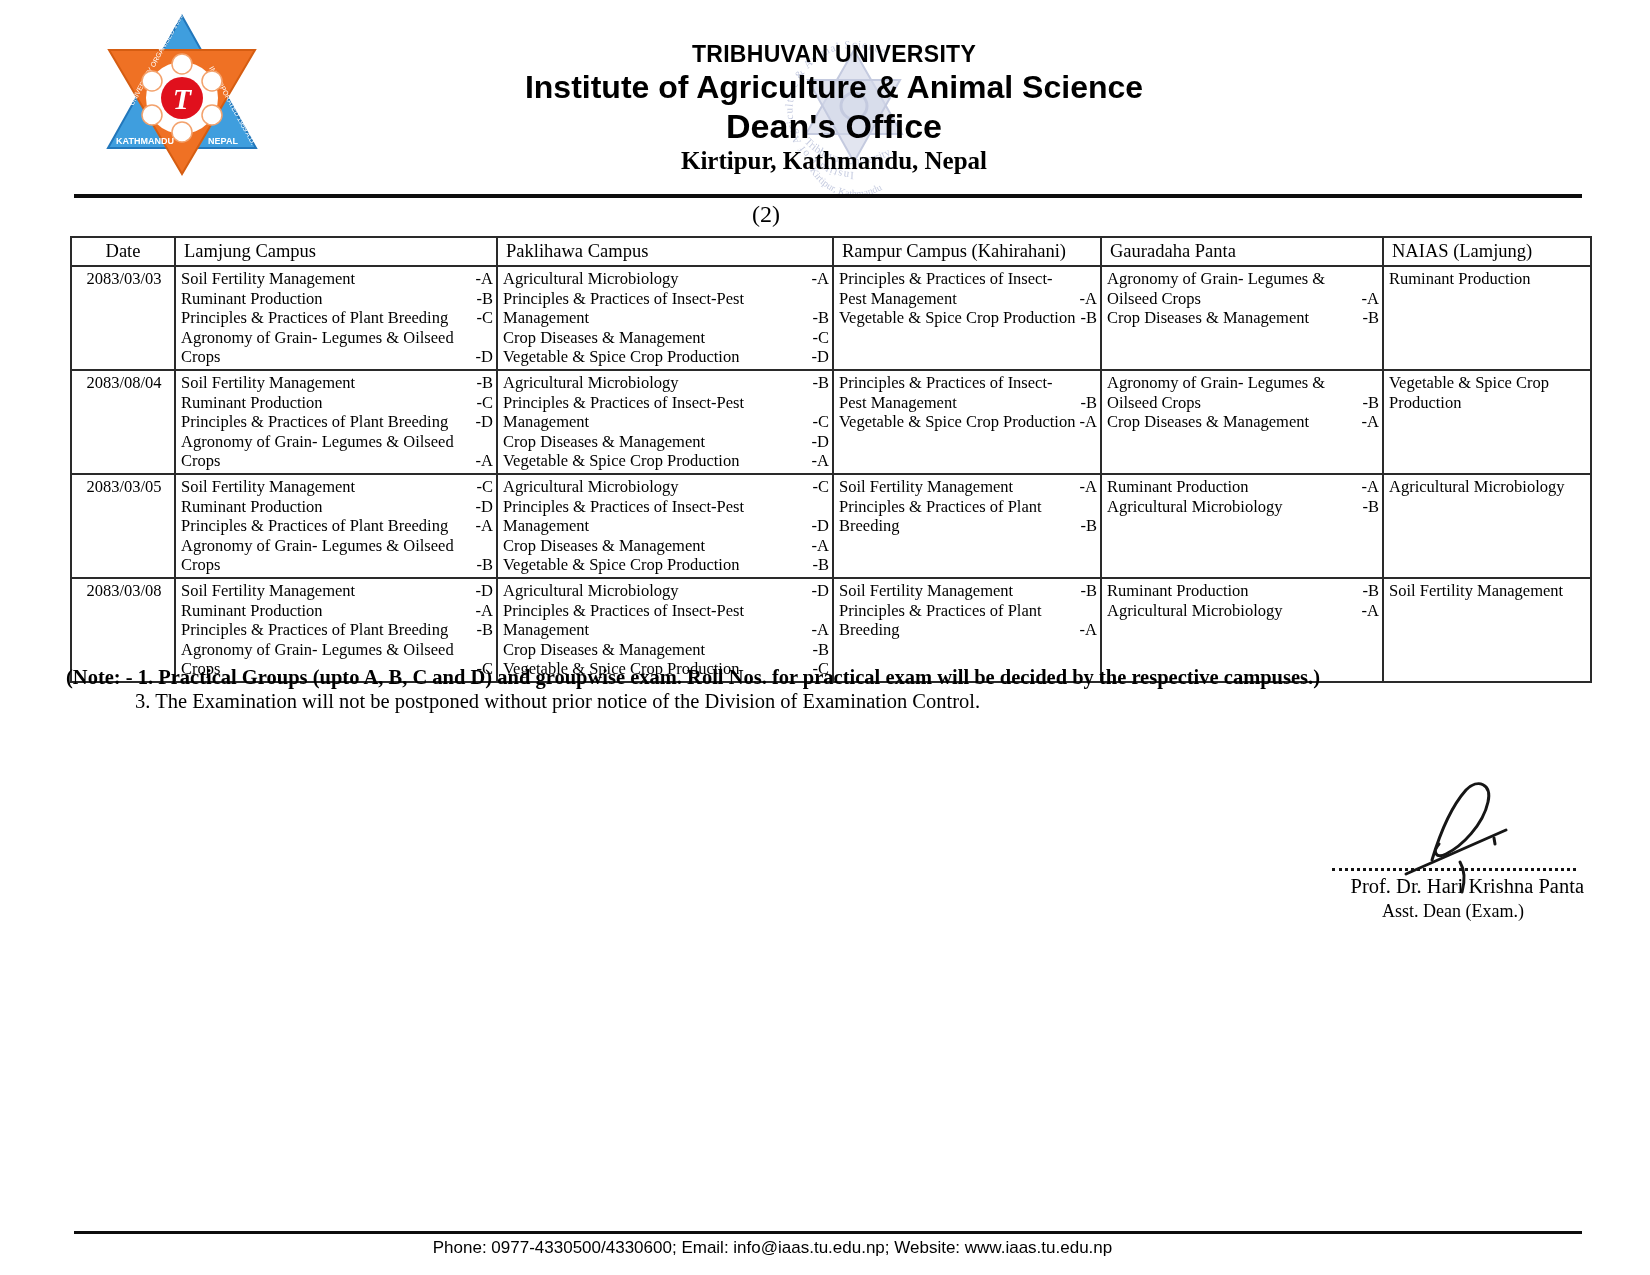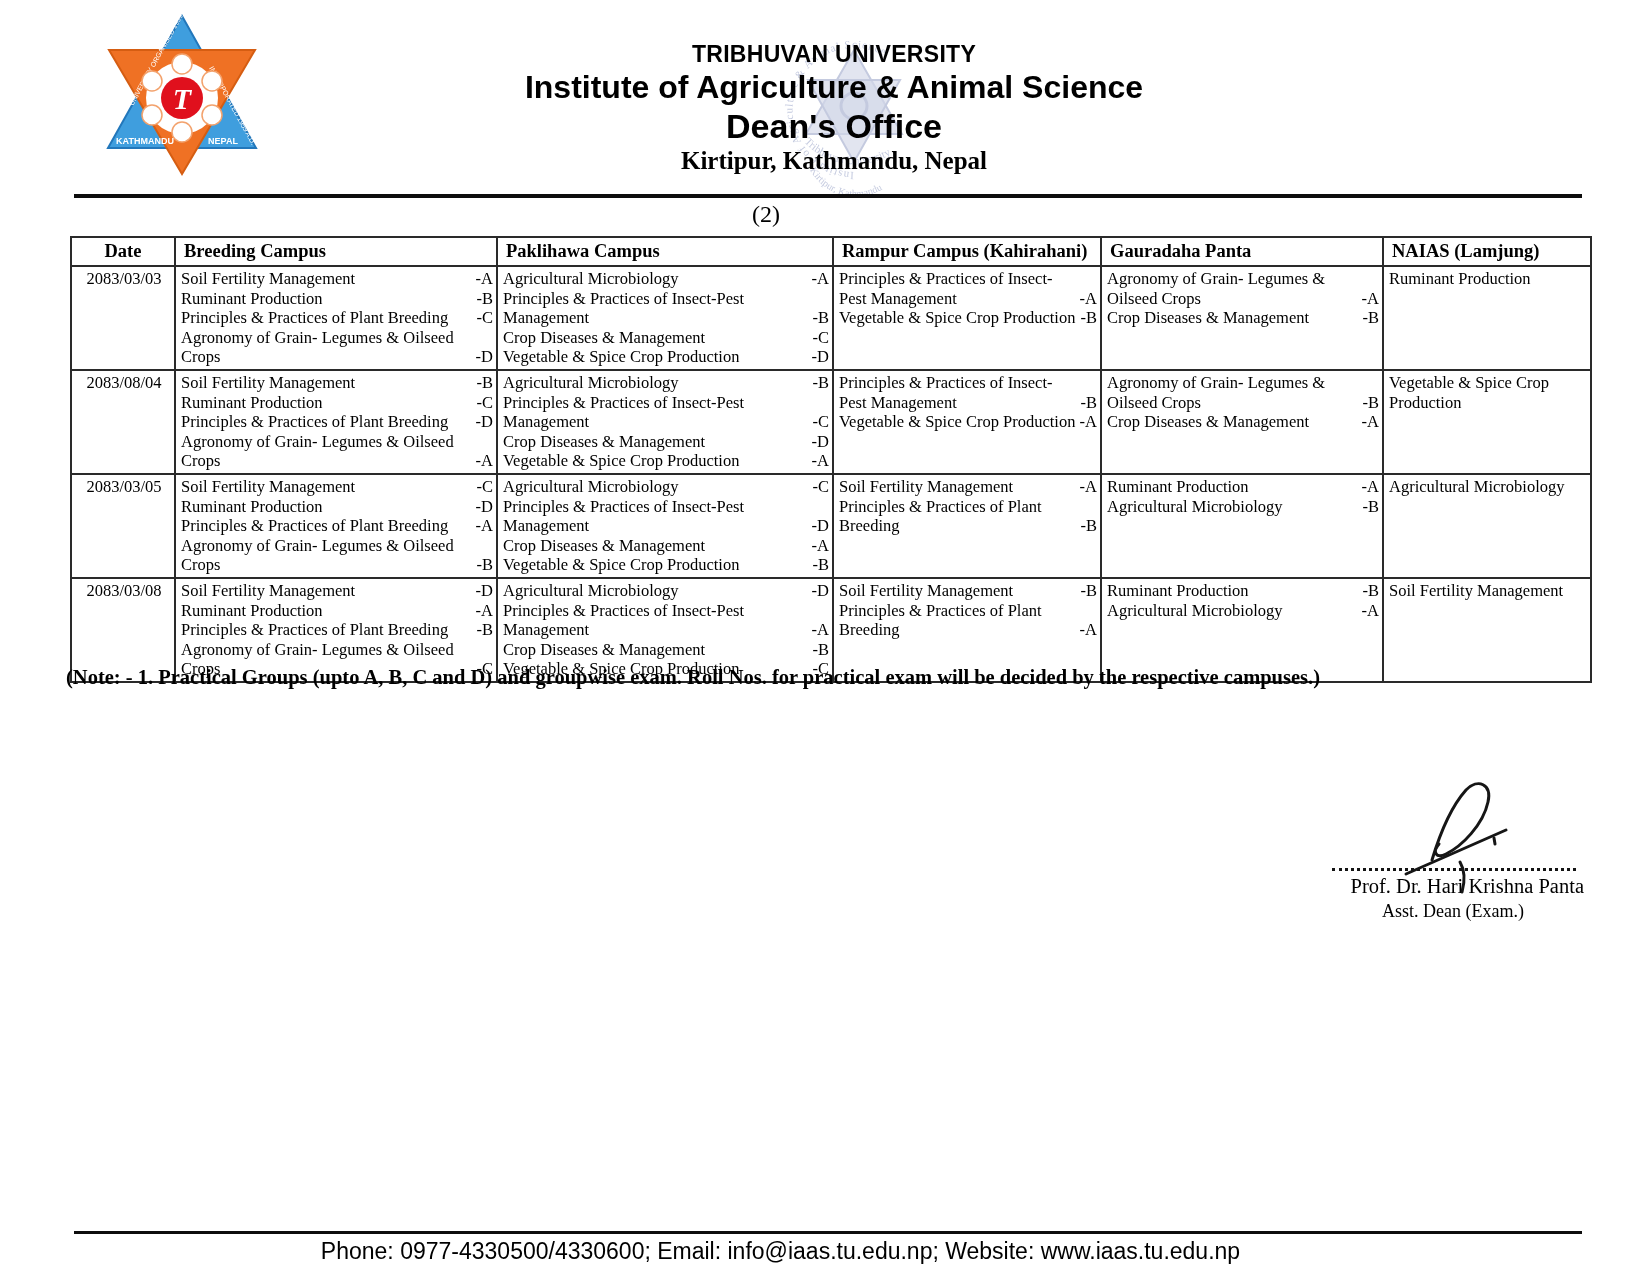--- a/index.html
+++ b/index.html
@@ -18,21 +18,21 @@
   .h-addr{font-family:"Liberation Serif",serif; font-weight:bold; font-size:25px; line-height:30px;}
   .rule-top{position:absolute; left:74px; top:194px; width:1508px; height:4px; background:#0d0d0d;}
   .page-num{position:absolute; top:201px; left:0; width:1532px; text-align:center; font-size:24px;}
   
   table.sched{
     position:absolute; left:70px; top:236px; width:1520px;
     border-collapse:collapse; table-layout:fixed;
   }
   table.sched th, table.sched td{border:2px solid #2a2a2a;}
   table.sched th{
-    font-size:18.5px; font-weight:bold; text-align:left;
+    font-size:18.5px; font-weight:normal; text-align:left;
     padding:2px 4px 2px 8px; height:23px; white-space:nowrap; overflow:hidden;
   }
   table.sched th.cen{text-align:center; padding-left:4px;}
   table.sched td{
     font-size:16.5px; line-height:19.6px; vertical-align:top;
     padding:2px 3px 2px 5px;
   }
   td.datec{vertical-align:middle; text-align:center; font-size:17.5px; padding-left:2px;}
   td.mid{vertical-align:middle;}
   .entry{display:flex; justify-content:space-between; align-items:flex-end;}
@@ -46,21 +46,21 @@
   
   .sig{position:absolute; left:1322px; top:780px; width:262px; text-align:center; z-index:2;}
   .sig-scribble{position:absolute; left:76px; top:-2px; width:118px; height:118px;}
   .sig-dots{margin:88px 8px 0 10px; border-bottom:3px dotted #141414; height:0;}
   .sig-name{font-size:20.5px; line-height:25px; margin-top:3px; white-space:nowrap;text-align:right;}
   .sig-title{font-size:18px; line-height:25px;font-family:Liberation Serif, serif;}
   
   .rule-bottom{position:absolute; left:74px; top:1231px; width:1508px; height:3px; background:#0d0d0d;}
   .footer-text{
     position:absolute; top:1238px; left:0; width:1545px; text-align:center;
-    font-family:"Liberation Sans",sans-serif; font-size:23px;padding-left:8px;
+    font-family:"Liberation Sans",sans-serif; font-size:17px;
   }
 </style>
 </head>
 <body>
 
 <div class="page">
 
   <svg class="logo-svg" viewBox="0 0 158 168" aria-hidden="true">
     <polygon points="79,6 153,138 5,138" fill="#3f9ede" stroke="#2277bb" stroke-width="2"></polygon>
     <polygon points="79,164 6,40 152,40" fill="#ef7124" stroke="#d55d12" stroke-width="2"></polygon>
@@ -119,21 +119,21 @@
       <col style="width:104px">
         <col style="width:322px">
         <col style="width:336px">
       <col style="width:268px">
         <col style="width:282px">
         <col style="width:208px">
     </colgroup>
     <thead>
       <tr>
           <th class="cen">Date</th>
-          <th>Breeding Campus</th>
+          <th>Lamjung Campus</th>
           <th>Paklihawa Campus</th>
           <th>Rampur Campus (Kahirahani)</th>
           <th>Gauradaha Panta</th>
           <th>NAIAS (Lamjung)</th>
         </tr>
     </thead>
     <tbody>
         <tr>
           <td class="datec">2083/03/03</td>
           <td>
@@ -380,20 +380,21 @@
           </td>
           <td class="mid">
             <div class="single">Soil Fertility Management</div>
           </td>
         </tr>
       </tbody>
   </table>
 
   <div class="notes">
       <div class="note first">(Note: - 1. Practical Groups (upto A, B, C and D) and groupwise exam. Roll Nos. for practical exam will be decided by the respective campuses.)</div>
+      <div class="note">3. The Examination will not be postponed without prior notice of the Division of Examination Control.</div>
     </div>
 
   <div class="sig">
     <svg class="sig-scribble" viewBox="0 0 118 118" aria-hidden="true">
       <g fill="none" stroke="#161616" stroke-width="3" stroke-linecap="round">
         <path d="M34,82 C40,62 52,30 68,12 C80,0 94,6 90,24 C85,47 64,68 48,76 C38,81 34,74 41,66"></path>
         <path d="M8,96 L108,52"></path>
         <path d="M62,84 q7,12 2,30"></path>
         <path d="M96,60 l1,6"></path>
       </g>

